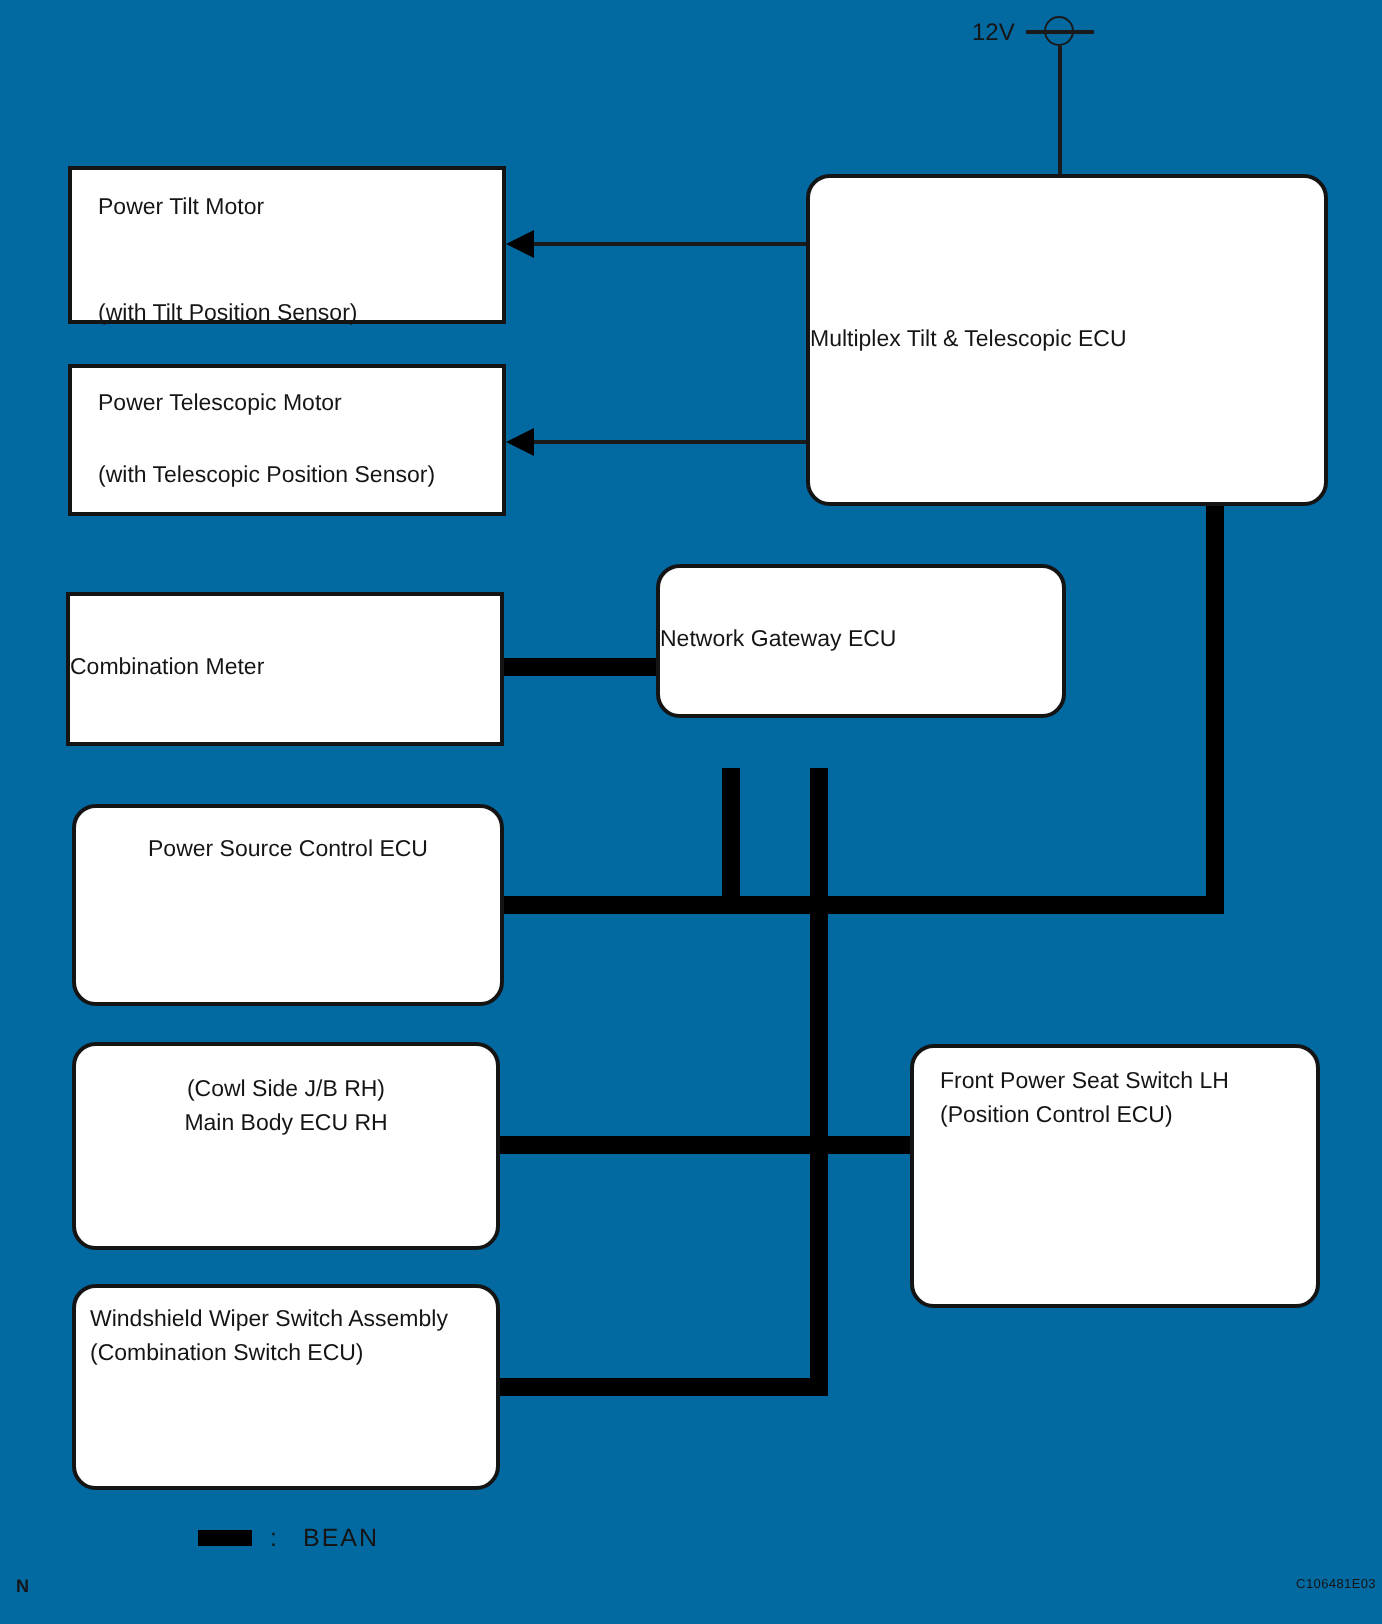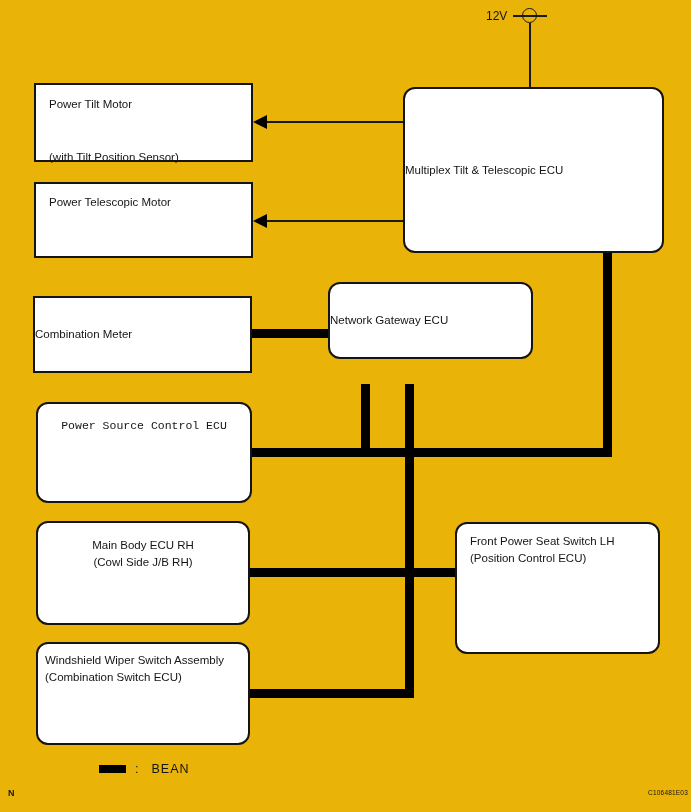--- a/index.html
+++ b/index.html
@@ -1,17 +1,17 @@
 <!DOCTYPE html>
 <html><head>
 <meta charset="utf-8">
 <style>
   html,body{margin:0;padding:0;background:#ffffff;}
   #stage{
-    position:relative;width:691px;height:812px;background:#eab308;overflow:hidden;
+    position:relative;width:691px;height:812px;background:#0369a1;overflow:hidden;
     font-family:"Liberation Sans", sans-serif;color:#151515;
   }
   
   .box{position:absolute;border:2px solid #141414;background:#ffffff;box-sizing:border-box;font-size:11.5px;line-height:17px;}
   .box.rounded{border-radius:12px;}
   .box .pad{position:absolute;left:0;top:0;right:0;bottom:0;}
   .ctr{display:flex;align-items:center;text-align:center;}
   
   .thin{position:absolute;background:#1a1a1a;}
   .bean{position:absolute;background:#000000;}
@@ -54,20 +54,21 @@
   <div class="box" style="left:34px;top:83px;width:219px;height:79px;">
     <div class="pad" style="padding:11px 11px 0 13px;">
       <div>Power Tilt Motor</div>
       <div style="margin-top:36px;">(with Tilt Position Sensor)</div>
     </div>
   </div>
 
   <div class="box" style="left:34px;top:182px;width:219px;height:76px;">
     <div class="pad" style="padding:10px 4px 0 13px;">
       <div>Power Telescopic Motor</div>
+      <div style="margin-top:19px;">(with Telescopic Position Sensor)</div>
     </div>
   </div>
 
   <div class="box" style="left:33px;top:296px;width:219px;height:77px;">
     <div class="pad ctr">
       <div>Combination Meter</div>
     </div>
   </div>
 
   <div class="box rounded" style="left:403px;top:87px;width:261px;height:166px;">
@@ -75,30 +76,30 @@
       <div>Multiplex Tilt &amp; Telescopic ECU</div>
     </div>
   </div>
 
   <div class="box rounded" style="left:328px;top:282px;width:205px;height:77px;">
     <div class="pad ctr">
       <div>Network Gateway ECU</div>
     </div>
   </div>
 
-  <div class="box rounded" style="left:36px;top:402px;width:216px;height:101px;font-family:Liberation Mono, monospace;">
+  <div class="box rounded" style="left:36px;top:402px;width:216px;height:101px;">
     <div class="pad" style="padding:13px 0 0 0;text-align:center;">
       <div>Power Source Control ECU</div>
     </div>
   </div>
 
   <div class="box rounded" style="left:36px;top:521px;width:214px;height:104px;">
     <div class="pad" style="padding:14px 0 0 0;text-align:center;">
+      <div>(Cowl Side J/B RH)</div>
       <div>Main Body ECU RH</div>
-      <div>(Cowl Side J/B RH)</div>
     </div>
   </div>
 
   <div class="box rounded" style="left:455px;top:522px;width:205px;height:132px;">
     <div class="pad" style="padding:9px 0 0 13px;">
       <div>Front Power Seat Switch LH</div>
       <div>(Position Control ECU)</div>
     </div>
   </div>
 

